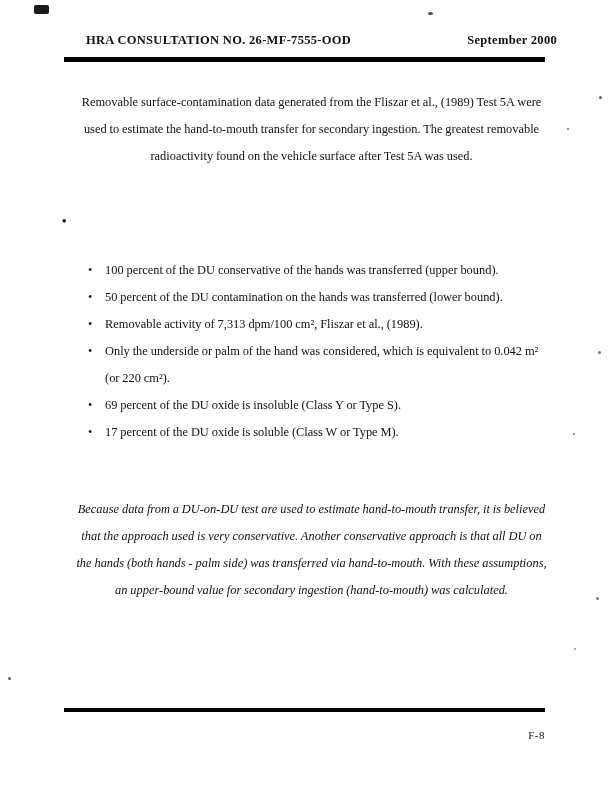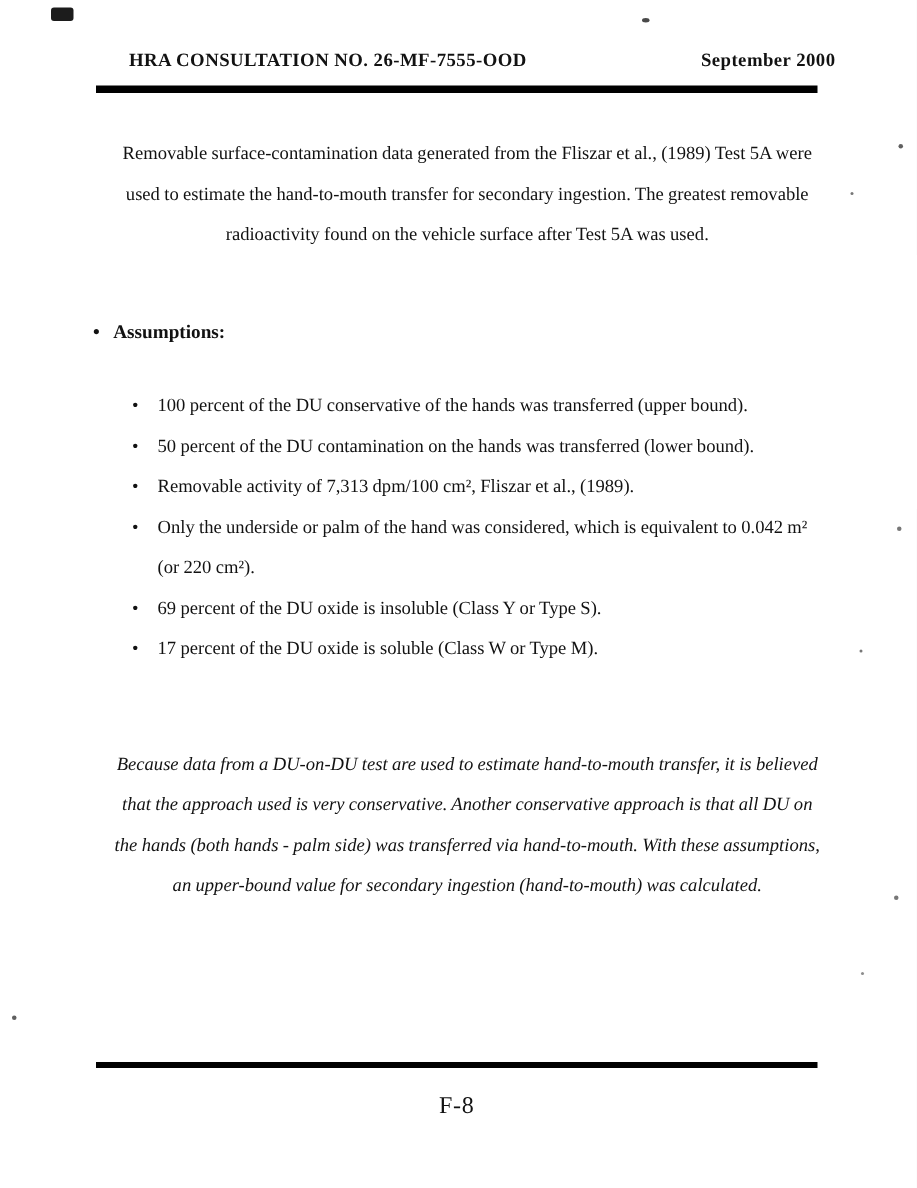--- a/index.html
+++ b/index.html
@@ -81,22 +81,22 @@
     width: 17px;
   }
   .bullet-item .bullet-text { flex: 1; }
 
   
   .page-number {
     position: absolute;
     top: 729px;
     left: 64px;
     width: 481px;
-    text-align: center;
-    font-size: 16px;
+    text-align: right;
+    font-size: 11px;
     letter-spacing: 0.5px;
   }
 
   
   .artifact {
     position: absolute;
     background: #1c1c1c;
   }
   .art-blob { left: 34px; top: 5px; width: 15px; height: 9px; border-radius: 2px; }
   .art-1 { left: 428px; top: 12px; width: 5px; height: 3px; border-radius: 50%; opacity: .8; }
@@ -126,21 +126,20 @@
   <div class="header-row">
     <span>HRA CONSULTATION NO. 26-MF-7555-OOD</span>
     <span>September 2000</span>
   </div>
   <div class="rule rule-top"></div>
 
   <div class="para para1">Removable surface-contamination data generated from the Fliszar et al., (1989) Test 5A were used to estimate the hand-to-mouth transfer for secondary ingestion.  The greatest removable radioactivity found on the vehicle surface after Test 5A was used.</div>
 
   <div class="assumptions-heading">
     <span class="bullet">•</span>
-    <span>Assumptions:</span>
   </div>
 
   <div class="assumption-list">
     <div class="bullet-item">
       <span class="bullet">•</span>
       <span class="bullet-text">100 percent of the DU conservative of the hands was transferred (upper bound).</span>
     </div>
     <div class="bullet-item">
       <span class="bullet">•</span>
       <span class="bullet-text">50 percent of the DU contamination on the hands was transferred (lower bound).</span>

